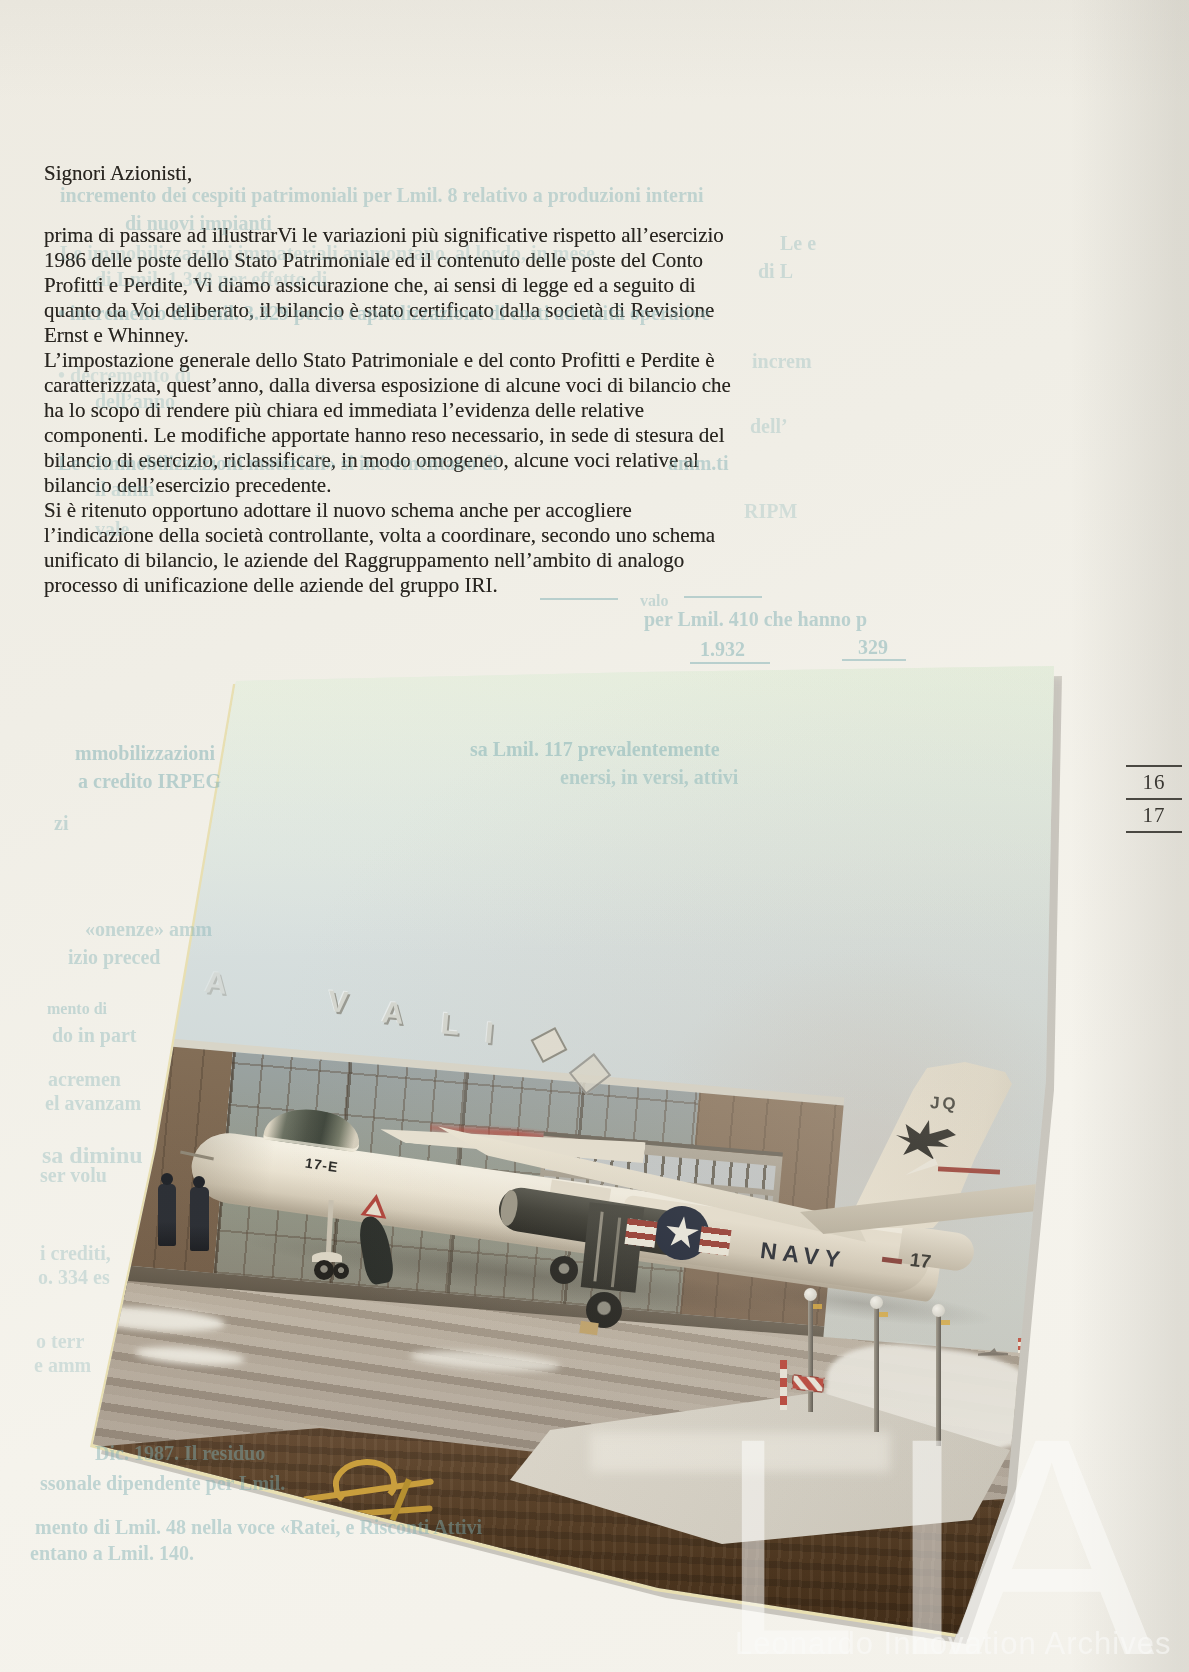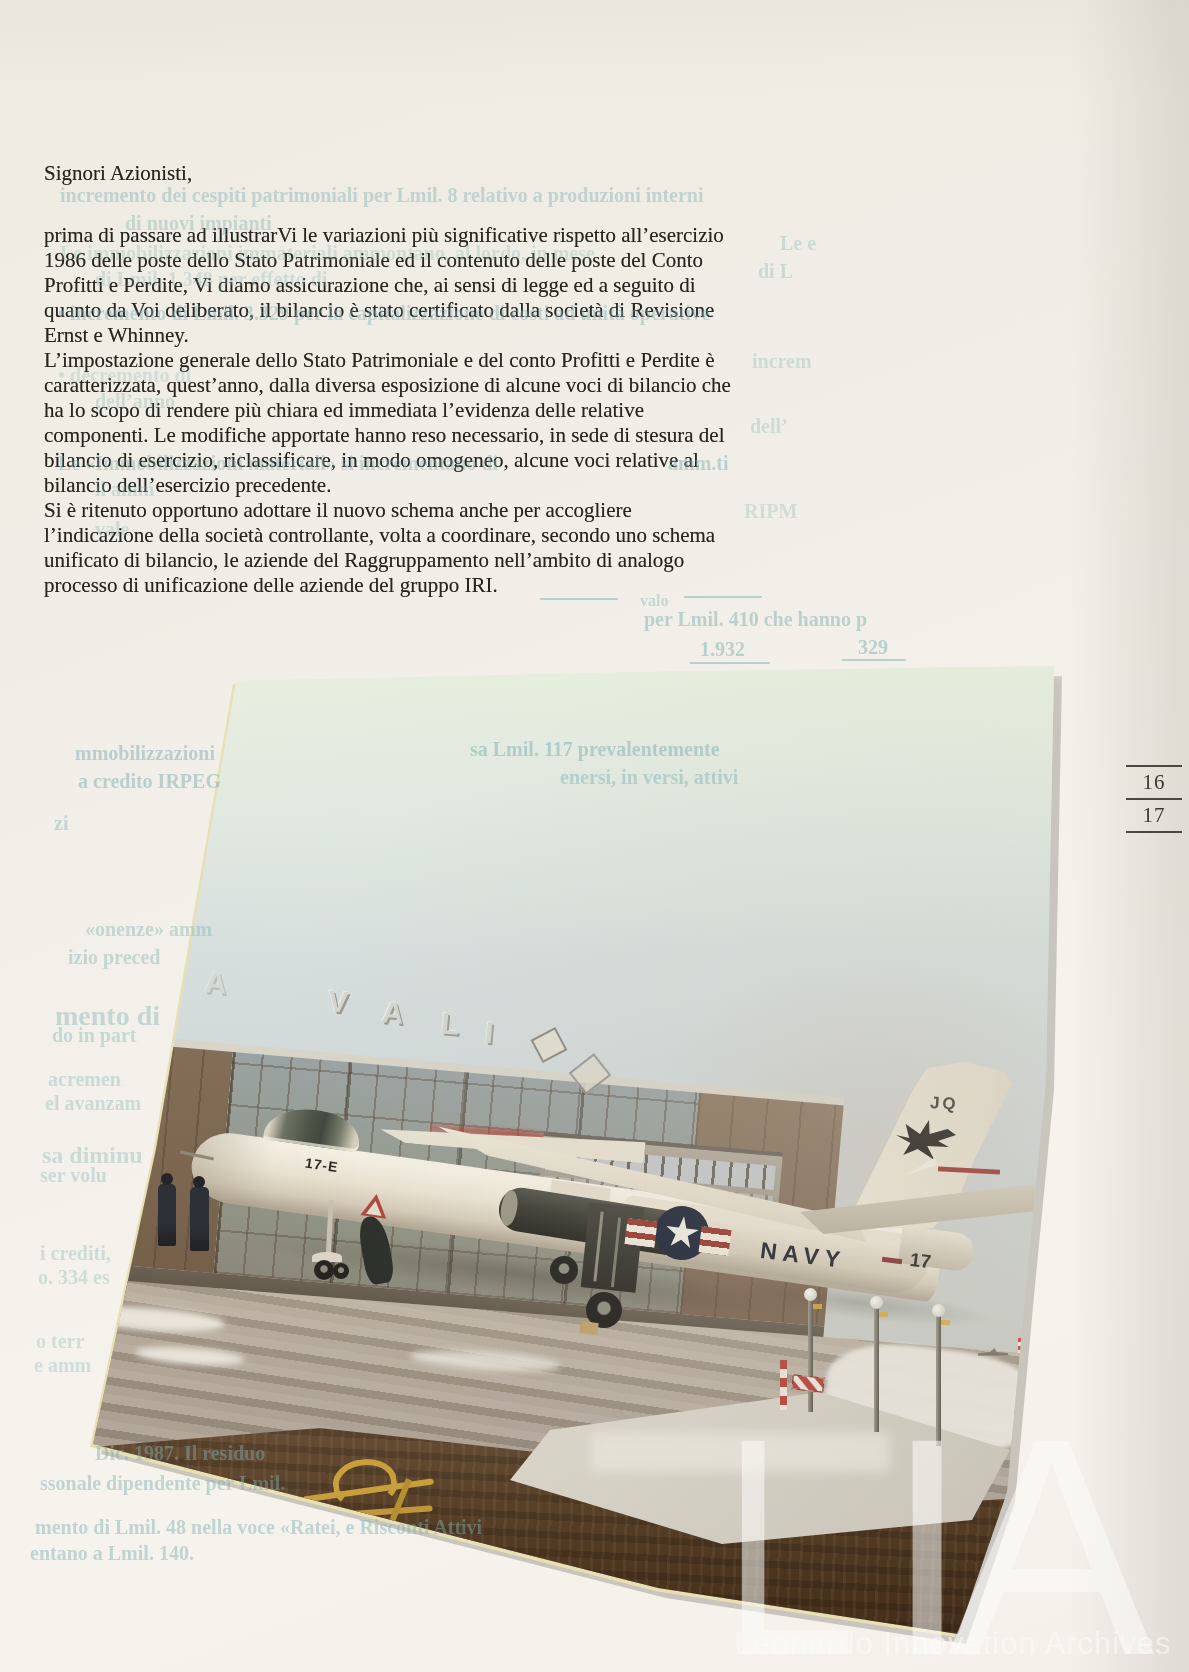--- a/index.html
+++ b/index.html
@@ -227,21 +227,21 @@
       <span class="bfrag" style="left: 752px; top: 350px; opacity: 0.3; font-size: 20px;">increm</span>
       <span class="bfrag" style="left: 750px; top: 415px; opacity: 0.3; font-size: 20px;">dell’</span>
       <span class="bfrag" style="left: 744px; top: 500px; opacity: 0.28; font-size: 20px;">RIPM</span>
       <span class="bfrag" style="left: 75px; top: 742px; opacity: 0.5; font-size: 20px;">mmobilizzazioni</span>
       <span class="bfrag" style="left: 470px; top: 738px; opacity: 0.5; font-size: 20px;">sa Lmil. 117 prevalentemente</span>
       <span class="bfrag" style="left: 78px; top: 770px; opacity: 0.5; font-size: 20px;">a credito IRPEG</span>
       <span class="bfrag" style="left: 560px; top: 766px; opacity: 0.45; font-size: 20px;">enersi, in versi, attivi</span>
       <span class="bfrag" style="left: 54px; top: 812px; opacity: 0.4; font-size: 20px;">zi</span>
       <span class="bfrag" style="left: 85px; top: 918px; opacity: 0.4; font-size: 20px;">«onenze» amm</span>
       <span class="bfrag" style="left: 68px; top: 946px; opacity: 0.4; font-size: 20px;">izio preced</span>
-      <span class="bfrag" style="left: 55px; top: 1000px; opacity: 0.4; font-size: 28px;">mento di</span>
+      <span class="bfrag" style="left: 47px; top: 1000px; opacity: 0.4; font-size: 16px;">mento di</span>
       <span class="bfrag" style="left: 52px; top: 1024px; opacity: 0.38; font-size: 20px;">do in part</span>
       <span class="bfrag" style="left: 48px; top: 1068px; opacity: 0.35; font-size: 20px;">acremen</span>
       <span class="bfrag" style="left: 45px; top: 1092px; opacity: 0.35; font-size: 20px;">el avanzam</span>
       <span class="bfrag" style="left: 42px; top: 1142px; opacity: 0.35; font-size: 24px;">sa diminu</span>
       <span class="bfrag" style="left: 40px; top: 1164px; opacity: 0.35; font-size: 20px;">ser volu</span>
       <span class="bfrag" style="left: 40px; top: 1242px; opacity: 0.32; font-size: 20px;">i crediti,</span>
       <span class="bfrag" style="left: 38px; top: 1266px; opacity: 0.32; font-size: 20px;">o. 334 es</span>
       <span class="bfrag" style="left: 36px; top: 1330px; opacity: 0.3; font-size: 20px;">o terr</span>
       <span class="bfrag" style="left: 34px; top: 1354px; opacity: 0.3; font-size: 20px;">e amm</span>
       <span class="bfrag" style="left: 95px; top: 1442px; opacity: 0.45; font-size: 20px;">Dic. 1987. Il residuo</span>

